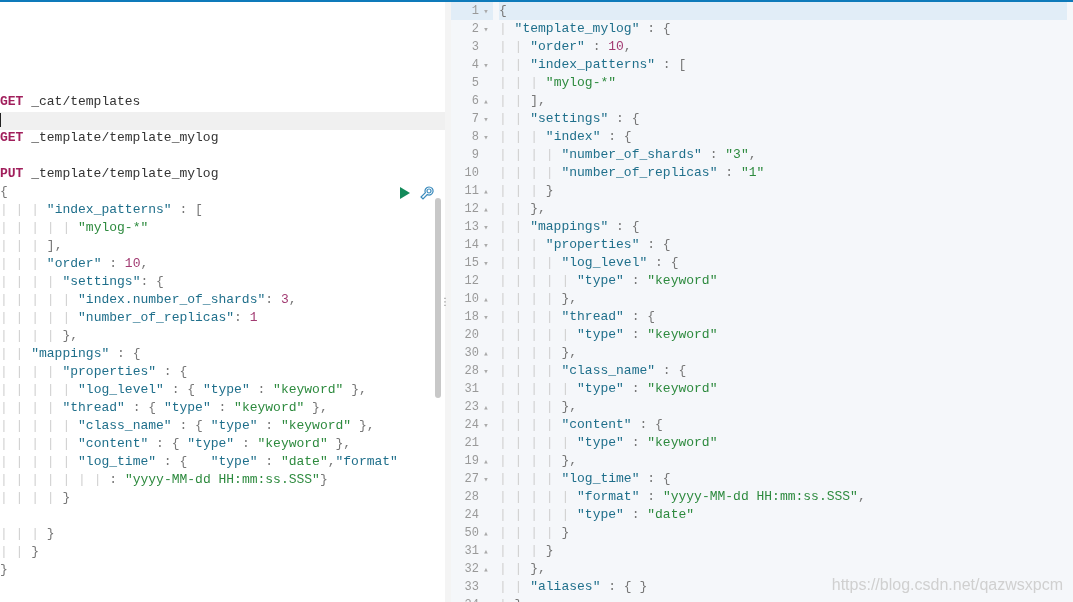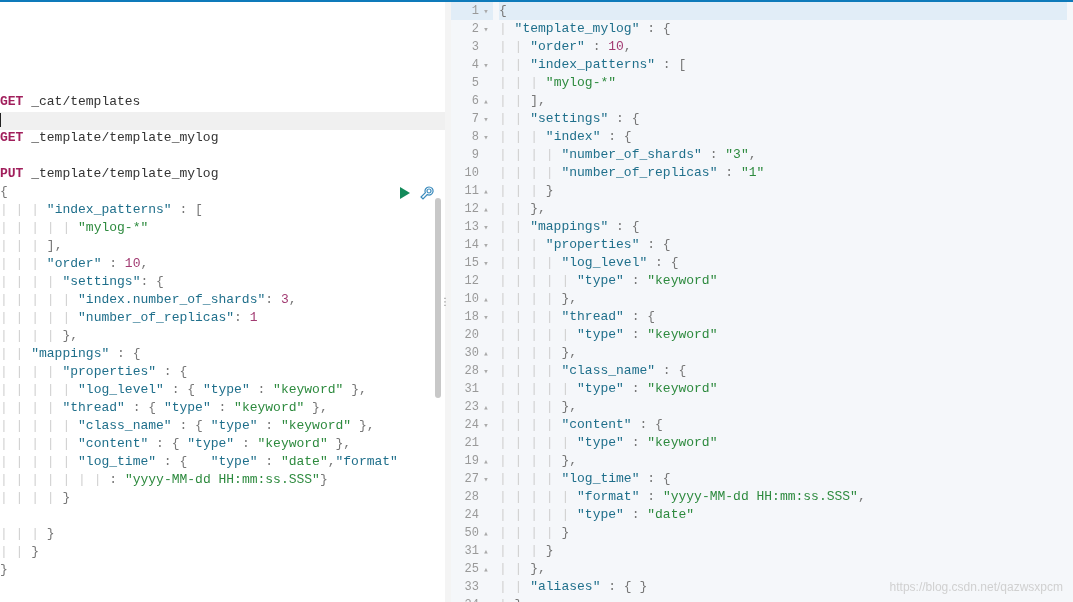--- a/index.html
+++ b/index.html
@@ -20,21 +20,21 @@
   .json-key { color:#1f6f8b; }
   .json-str { color:#2d8a3e; }
   .json-num { color:#a23b72; }
   .punc { color:#777; }
   .indent-guide { color:#d0d0d0; }
   .left-actions { position:absolute; top:184px; left:398px; display:flex; gap:8px; align-items:center; }
   .play-icon svg, .wrench-icon svg { display:block; }
   .left-scrollbar { position:absolute; top:196px; right:4px; width:6px; height:200px; background:#c8c8c8; border-radius:3px; }
   .cursor-line { background:#f0f0f0; display:inline-block; width:100%; height:18px; }
   .cursor-beam { display:inline-block; border-left:1.5px solid #222; height:14px; vertical-align:middle; }
-  .watermark { position:absolute; right:10px; bottom:8px; color:#d0d0d0; font-size:12px; font-family:Arial,sans-serif; pointer-events:none; }
+  .watermark { position:absolute; right:10px; bottom:8px; color:#d0d0d0; font-size:16px; font-family:Arial,sans-serif; pointer-events:none; }
 </style>
 </head>
 <body>
 
 <div class="app">
 
   <div class="pane left-pane">
     <div id="left-code"><div class="code-line">&nbsp;</div><div class="code-line">&nbsp;</div><div class="code-line">&nbsp;</div><div class="code-line"><span class="kw-method">GET</span> _cat/templates</div><div class="code-line cursor-line"><span class="cursor-beam"></span></div><div class="code-line"><span class="kw-method">GET</span> _template/template_mylog</div><div class="code-line">&nbsp;</div><div class="code-line"><span class="kw-method">PUT</span> _template/template_mylog</div><div class="code-line"><span class="punc">{</span></div><div class="code-line"><span class="indent-guide">| </span><span class="indent-guide">| </span><span class="indent-guide">| </span><span class="json-key">"index_patterns"</span><span class="punc"> : [</span></div><div class="code-line"><span class="indent-guide">| </span><span class="indent-guide">| </span><span class="indent-guide">| </span><span class="indent-guide">| </span><span class="indent-guide">| </span><span class="json-str">"mylog-*"</span></div><div class="code-line"><span class="indent-guide">| </span><span class="indent-guide">| </span><span class="indent-guide">| </span><span class="punc">],</span></div><div class="code-line"><span class="indent-guide">| </span><span class="indent-guide">| </span><span class="indent-guide">| </span><span class="json-key">"order"</span><span class="punc"> : </span><span class="json-num">10</span><span class="punc">,</span></div><div class="code-line"><span class="indent-guide">| </span><span class="indent-guide">| </span><span class="indent-guide">| </span><span class="indent-guide">| </span><span class="json-key">"settings"</span><span class="punc">: {</span></div><div class="code-line"><span class="indent-guide">| </span><span class="indent-guide">| </span><span class="indent-guide">| </span><span class="indent-guide">| </span><span class="indent-guide">| </span><span class="json-key">"index.number_of_shards"</span><span class="punc">: </span><span class="json-num">3</span><span class="punc">,</span></div><div class="code-line"><span class="indent-guide">| </span><span class="indent-guide">| </span><span class="indent-guide">| </span><span class="indent-guide">| </span><span class="indent-guide">| </span><span class="json-key">"number_of_replicas"</span><span class="punc">: </span><span class="json-num">1</span></div><div class="code-line"><span class="indent-guide">| </span><span class="indent-guide">| </span><span class="indent-guide">| </span><span class="indent-guide">| </span><span class="punc">},</span></div><div class="code-line"><span class="indent-guide">| </span><span class="indent-guide">| </span><span class="json-key">"mappings"</span><span class="punc"> : {</span></div><div class="code-line"><span class="indent-guide">| </span><span class="indent-guide">| </span><span class="indent-guide">| </span><span class="indent-guide">| </span><span class="json-key">"properties"</span><span class="punc"> : {</span></div><div class="code-line"><span class="indent-guide">| </span><span class="indent-guide">| </span><span class="indent-guide">| </span><span class="indent-guide">| </span><span class="indent-guide">| </span><span class="json-key">"log_level"</span><span class="punc"> : { </span><span class="json-key">"type"</span><span class="punc"> : </span><span class="json-str">"keyword"</span><span class="punc"> }</span><span class="punc">,</span></div><div class="code-line"><span class="indent-guide">| </span><span class="indent-guide">| </span><span class="indent-guide">| </span><span class="indent-guide">| </span><span class="json-key">"thread"</span><span class="punc"> : { </span><span class="json-key">"type"</span><span class="punc"> : </span><span class="json-str">"keyword"</span><span class="punc"> }</span><span class="punc">,</span></div><div class="code-line"><span class="indent-guide">| </span><span class="indent-guide">| </span><span class="indent-guide">| </span><span class="indent-guide">| </span><span class="indent-guide">| </span><span class="json-key">"class_name"</span><span class="punc"> : { </span><span class="json-key">"type"</span><span class="punc"> : </span><span class="json-str">"keyword"</span><span class="punc"> }</span><span class="punc">,</span></div><div class="code-line"><span class="indent-guide">| </span><span class="indent-guide">| </span><span class="indent-guide">| </span><span class="indent-guide">| </span><span class="indent-guide">| </span><span class="json-key">"content"</span><span class="punc"> : { </span><span class="json-key">"type"</span><span class="punc"> : </span><span class="json-str">"keyword"</span><span class="punc"> }</span><span class="punc">,</span></div><div class="code-line"><span class="indent-guide">| </span><span class="indent-guide">| </span><span class="indent-guide">| </span><span class="indent-guide">| </span><span class="indent-guide">| </span><span class="json-key">"log_time"</span><span class="punc"> : {   </span><span class="json-key">"type"</span><span class="punc"> : </span><span class="json-str">"date"</span><span class="punc">,</span><span class="json-key">"format"</span></div><div class="code-line"><span class="indent-guide">| </span><span class="indent-guide">| </span><span class="indent-guide">| </span><span class="indent-guide">| </span><span class="indent-guide">| </span><span class="indent-guide">| </span><span class="indent-guide">| </span><span class="punc">: </span><span class="json-str">"yyyy-MM-dd HH:mm:ss.SSS"</span><span class="punc">}</span></div><div class="code-line"><span class="indent-guide">| </span><span class="indent-guide">| </span><span class="indent-guide">| </span><span class="indent-guide">| </span><span class="punc">}</span></div><div class="code-line">&nbsp;</div><div class="code-line"><span class="indent-guide">| </span><span class="indent-guide">| </span><span class="indent-guide">| </span><span class="punc">}</span></div><div class="code-line"><span class="indent-guide">| </span><span class="indent-guide">| </span><span class="punc">}</span></div><div class="code-line"><span class="punc">}</span></div></div>
     <div class="left-actions">
       <span class="play-icon">
@@ -81,21 +81,21 @@
         <div class="code-line"><span class="l-gutter">31</span><span class="l-fold"></span></div>
         <div class="code-line"><span class="l-gutter">23</span><span class="l-fold">▴</span></div>
         <div class="code-line"><span class="l-gutter">24</span><span class="l-fold">▾</span></div>
         <div class="code-line"><span class="l-gutter">21</span><span class="l-fold"></span></div>
         <div class="code-line"><span class="l-gutter">19</span><span class="l-fold">▴</span></div>
         <div class="code-line"><span class="l-gutter">27</span><span class="l-fold">▾</span></div>
         <div class="code-line"><span class="l-gutter">28</span><span class="l-fold"></span></div>
         <div class="code-line"><span class="l-gutter">24</span><span class="l-fold"></span></div>
         <div class="code-line"><span class="l-gutter">50</span><span class="l-fold">▴</span></div>
         <div class="code-line"><span class="l-gutter">31</span><span class="l-fold">▴</span></div>
-        <div class="code-line"><span class="l-gutter">25</span><span class="l-fold">▴</span></div>
+        <div class="code-line"><span class="l-gutter">32</span><span class="l-fold">▴</span></div>
         <div class="code-line"><span class="l-gutter">33</span><span class="l-fold"></span></div>
         <div class="code-line"><span class="l-gutter">34</span><span class="l-fold">▴</span></div>
       </div>
     <div class="code-area" id="right-code">
         <div class="code-line hl-line"><span class="punc">{</span></div>
         <div class="code-line"><span class="indent-guide">| </span><span class="json-key">"template_mylog"</span><span class="punc"> : {</span></div>
         <div class="code-line"><span class="indent-guide">| </span><span class="indent-guide">| </span><span class="json-key">"order"</span><span class="punc"> : </span><span class="json-num">10</span><span class="punc">,</span></div>
         <div class="code-line"><span class="indent-guide">| </span><span class="indent-guide">| </span><span class="json-key">"index_patterns"</span><span class="punc"> : [</span></div>
         <div class="code-line"><span class="indent-guide">| </span><span class="indent-guide">| </span><span class="indent-guide">| </span><span class="json-str">"mylog-*"</span></div>
         <div class="code-line"><span class="indent-guide">| </span><span class="indent-guide">| </span><span class="punc">],</span></div>

